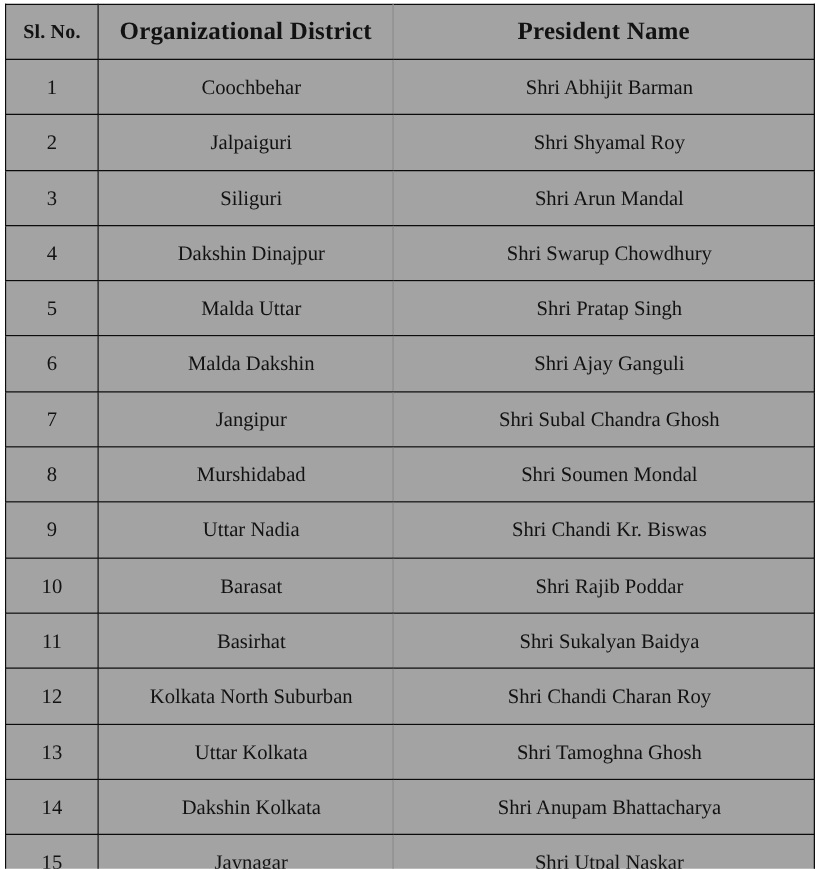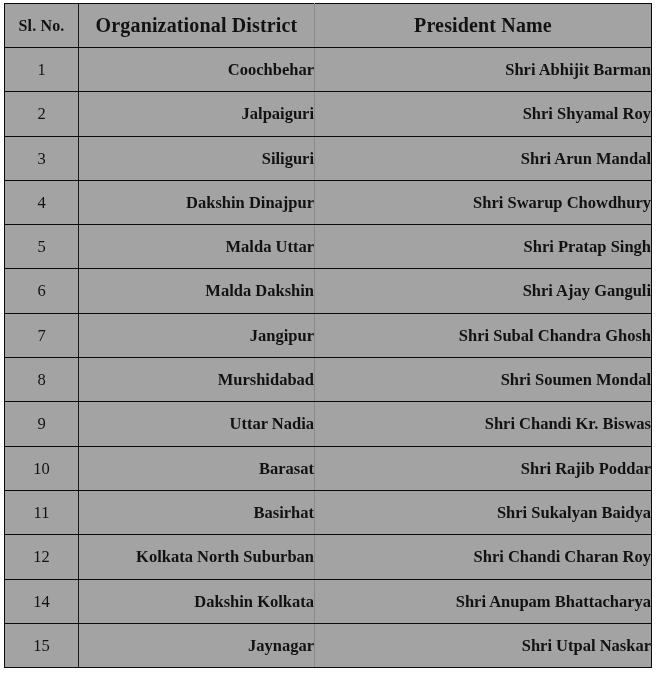--- a/index.html
+++ b/index.html
@@ -83,23 +83,22 @@
     letter-spacing: 0.15px;
   }
   thead .cell.h-sl { font-size: 16px; }
 
   td.c-sl .cell {
     text-align: center;
     font-size: 16.5px;
   }
   td.c-dist .cell,
   td.c-pres .cell {
-    text-align: right;
+    text-align: center;
     padding-left: 9px;
-    font-weight: bold;
   }
 </style>
 </head>
 <body>
 
 <div class="page">
   <div class="table-wrap">
     <table class="district-table">
       <colgroup>
         <col class="col-sl">
@@ -247,20 +246,31 @@
             </td>
             <td class="c-dist">
               <span class="cell">Kolkata North Suburban</span>
             </td>
             <td class="c-pres">
               <span class="cell">Shri Chandi Charan Roy</span>
             </td>
           </tr>
           <tr>
             <td class="c-sl">
+              <span class="cell">13</span>
+            </td>
+            <td class="c-dist">
+              <span class="cell">Uttar Kolkata</span>
+            </td>
+            <td class="c-pres">
+              <span class="cell">Shri Tamoghna Ghosh</span>
+            </td>
+          </tr>
+          <tr>
+            <td class="c-sl">
               <span class="cell">14</span>
             </td>
             <td class="c-dist">
               <span class="cell">Dakshin Kolkata</span>
             </td>
             <td class="c-pres">
               <span class="cell">Shri Anupam Bhattacharya</span>
             </td>
           </tr>
           <tr>

